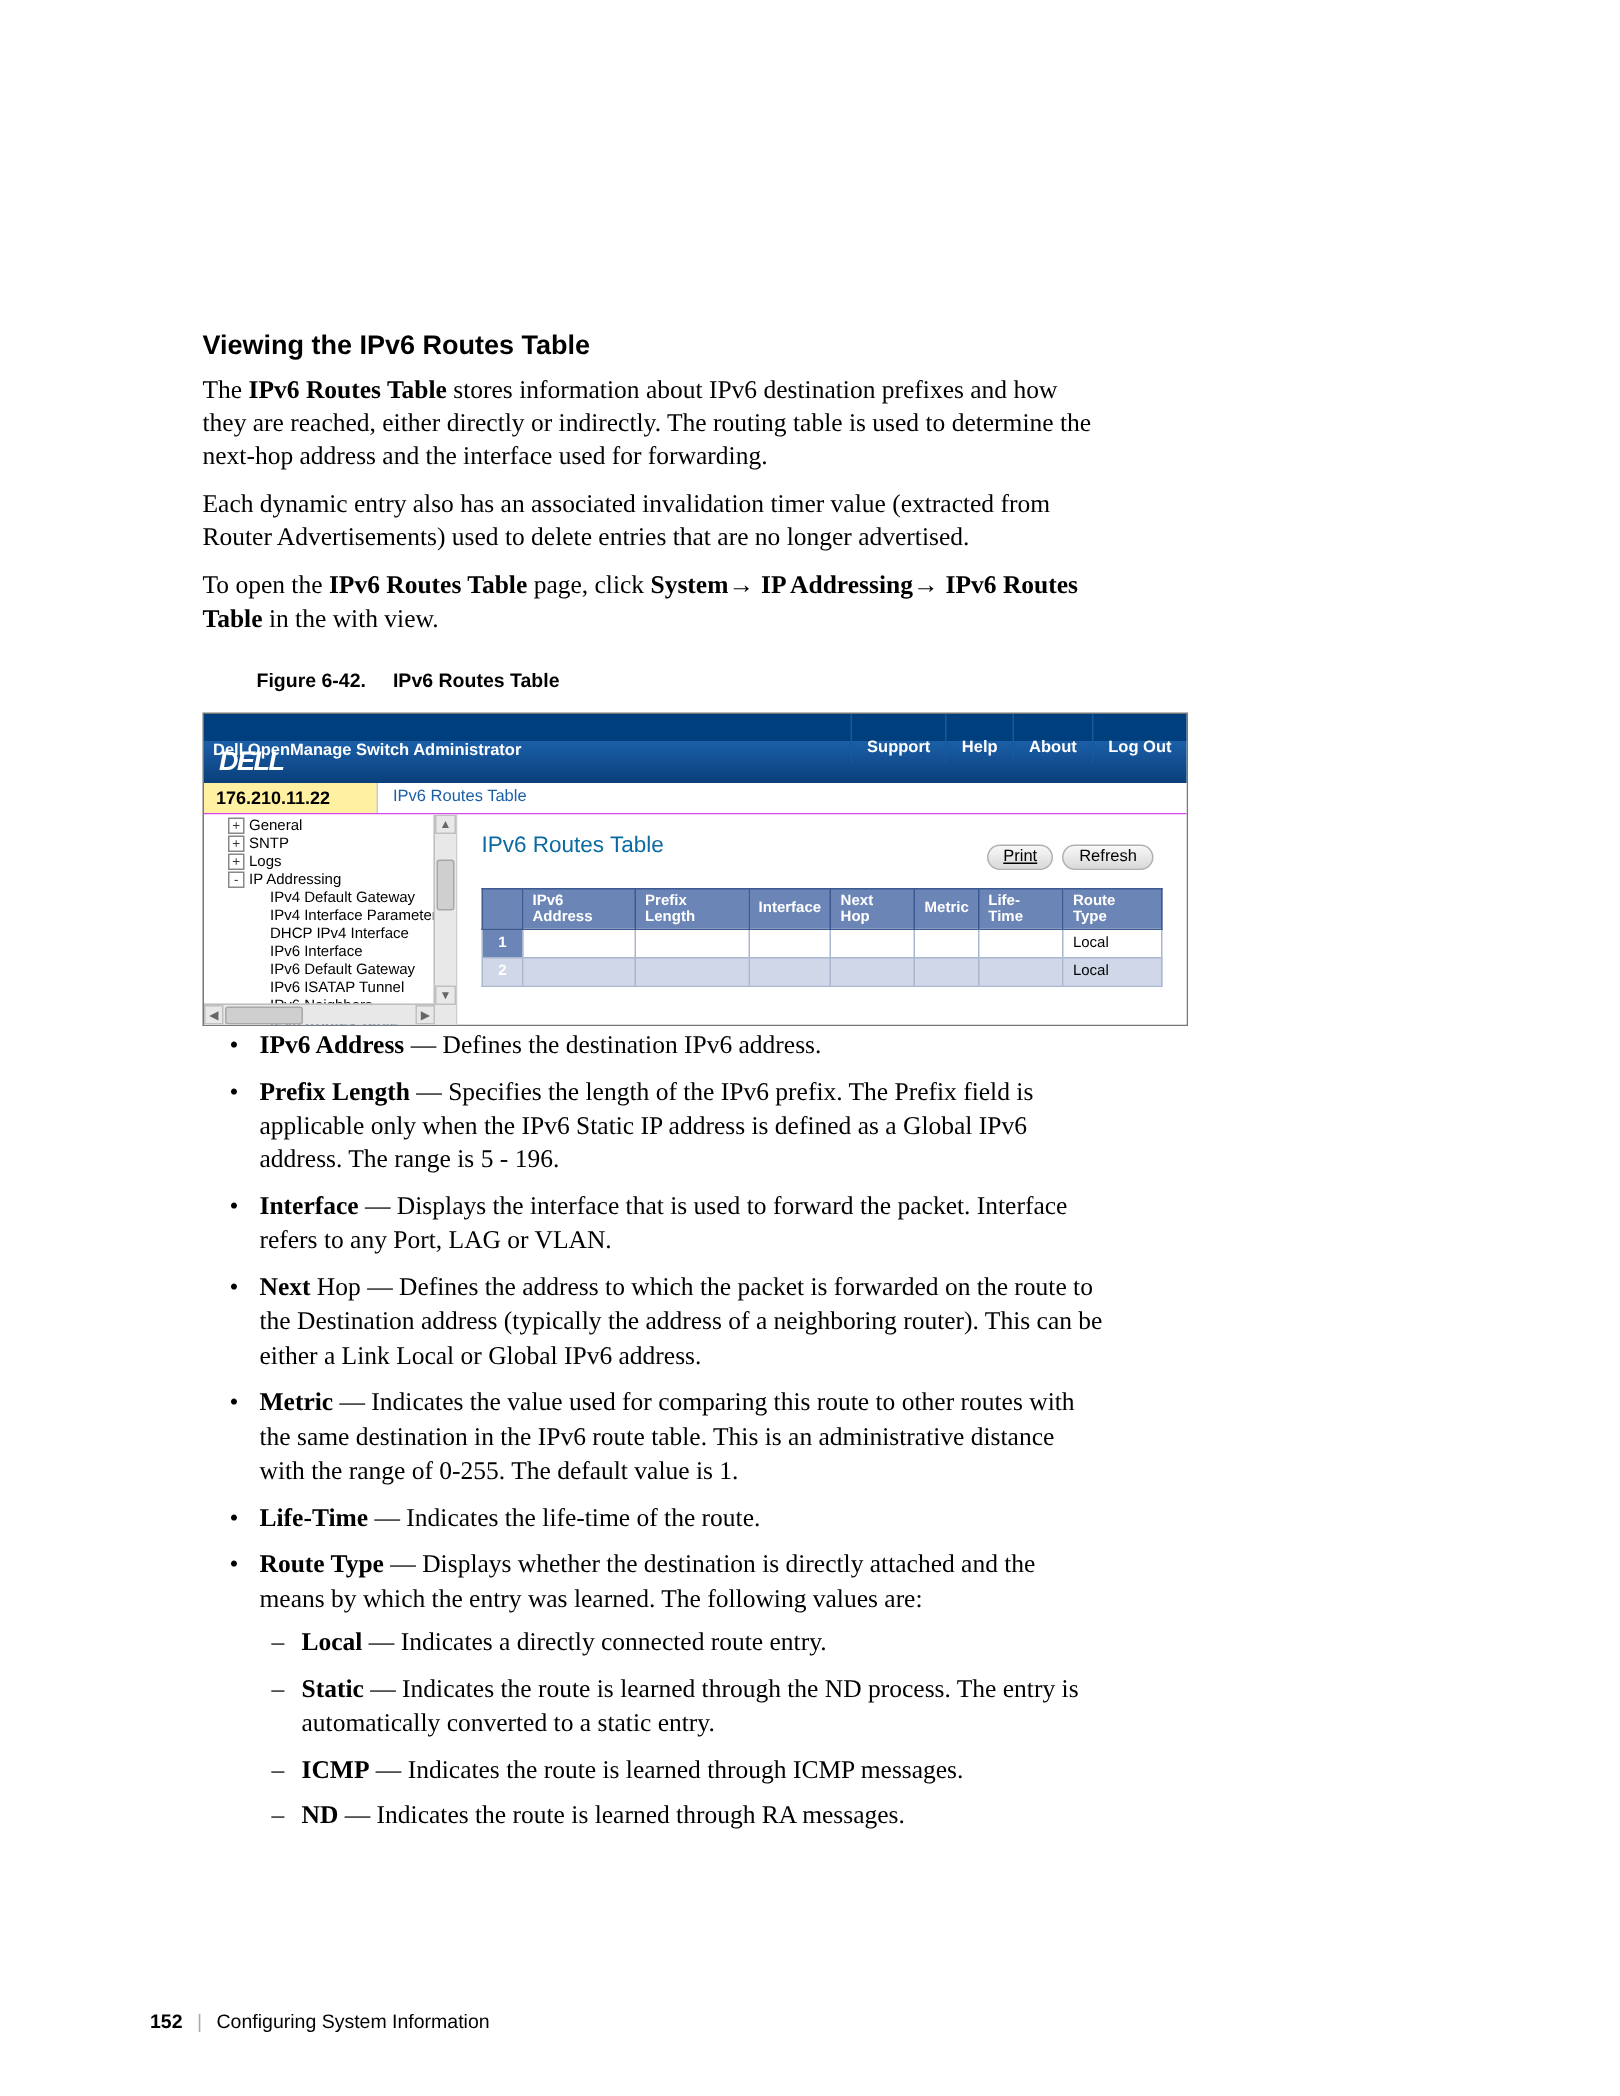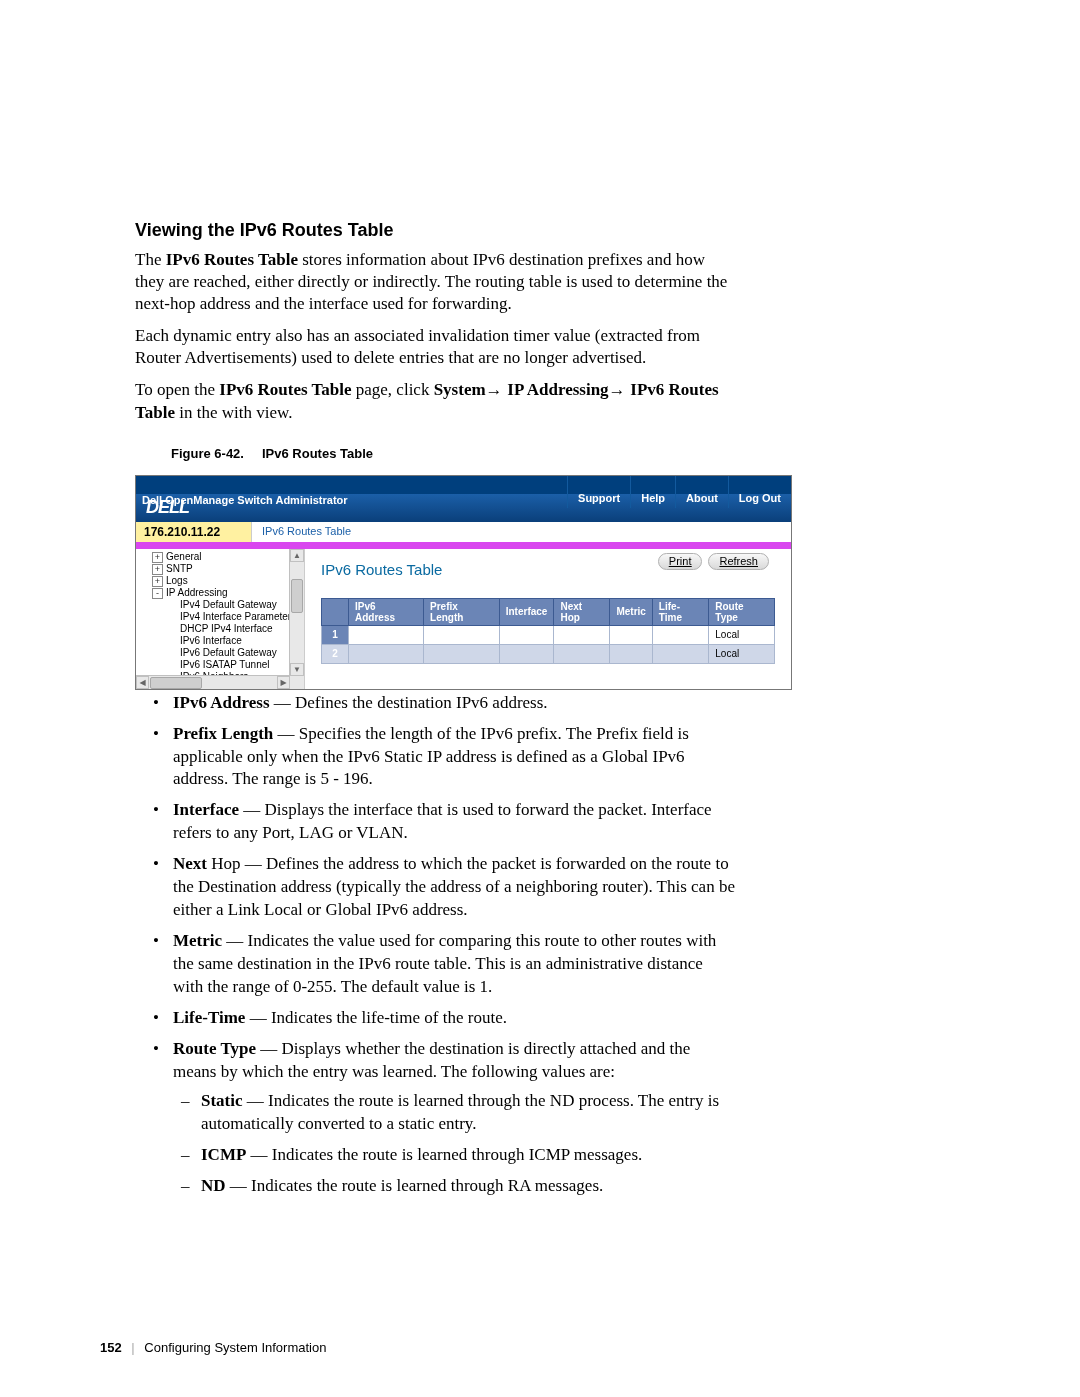--- a/index.html
+++ b/index.html
@@ -74,21 +74,21 @@
   .brandbar .logo {
     color:#fff;
     font-family: Arial Black, Arial, sans-serif;
     font-weight: 900;
     letter-spacing: -1px;
     font-size: 18px;
     font-style: italic;
   }
   .crumb-row {
     display:flex;
-    border-bottom:7px solid #d946ef;
+    border-bottom:1px solid #d946ef;
     background:#fff;
   }
   .crumb-ip {
     background:#fff1a1;
     padding:3px 8px;
     font-weight:bold;
     font-size:12px;
     width:99px;
     border-right:1px solid #ccc;
   }
@@ -202,24 +202,23 @@
   }
   .content h4 {
     color:#0a6aa1;
     font-family: Arial, sans-serif;
     font-size:15px;
     font-weight:normal;
     margin:0 0 20px 0;
   }
   .actions {
     position:absolute;
-    top:4px; right:22px;
+    top:20px; right:22px;
     display:flex;
     gap:6px;
-    text-decoration:underline;
   }
   .actions .btn {
     background: linear-gradient(#f8f8f8,#d9d9d9);
     border:1px solid #b0b0b0;
     border-radius:10px;
     padding:1px 10px 2px 10px;
     font-size:11px;
     cursor:pointer;
   }
   .actions .btn:first-child { text-decoration:underline; }
@@ -409,20 +408,21 @@
   </div>
 
   <ul class="desc" id="desc-list">
       <li><span class="b">IPv6 Address</span><span> — Defines the destination IPv6 address.</span></li>
       <li><span class="b">Prefix Length</span><span> — Specifies the length of the IPv6 prefix. The Prefix field is applicable only when the IPv6 Static IP address is defined as a Global IPv6 address. The range is 5 - 196.</span></li>
       <li><span class="b">Interface</span><span> — Displays the interface that is used to forward the packet. Interface refers to any Port, LAG or VLAN.</span></li>
       <li><span class="b">Next</span><span> Hop — Defines the address to which the packet is forwarded on the route to the Destination address (typically the address of a neighboring router). This can be either a Link Local or Global IPv6 address.</span></li>
       <li><span class="b">Metric</span><span> — Indicates the value used for comparing this route to other routes with the same destination in the IPv6 route table. This is an administrative distance with the range of 0-255. The default value is 1.</span></li>
       <li><span class="b">Life-Time</span><span> — Indicates the life-time of the route.</span></li>
       <li><span class="b">Route Type</span><span> — Displays whether the destination is directly attached and the means by which the entry was learned. The following values are:</span><ul class="sub">
+          <li><span class="b">Local</span><span> — Indicates a directly connected route entry.</span></li>
           <li><span class="b">Static</span><span> — Indicates the route is learned through the ND process. The entry is automatically converted to a static entry.</span></li>
           <li><span class="b">ICMP</span><span> — Indicates the route is learned through ICMP messages.</span></li>
           <li><span class="b">ND</span><span> — Indicates the route is learned through RA messages.</span></li>
         </ul></li>
     </ul>
 
   <div class="footer">
     <span class="pn">152</span>
     <span class="sep">|</span>
     <span>Configuring System Information</span>

